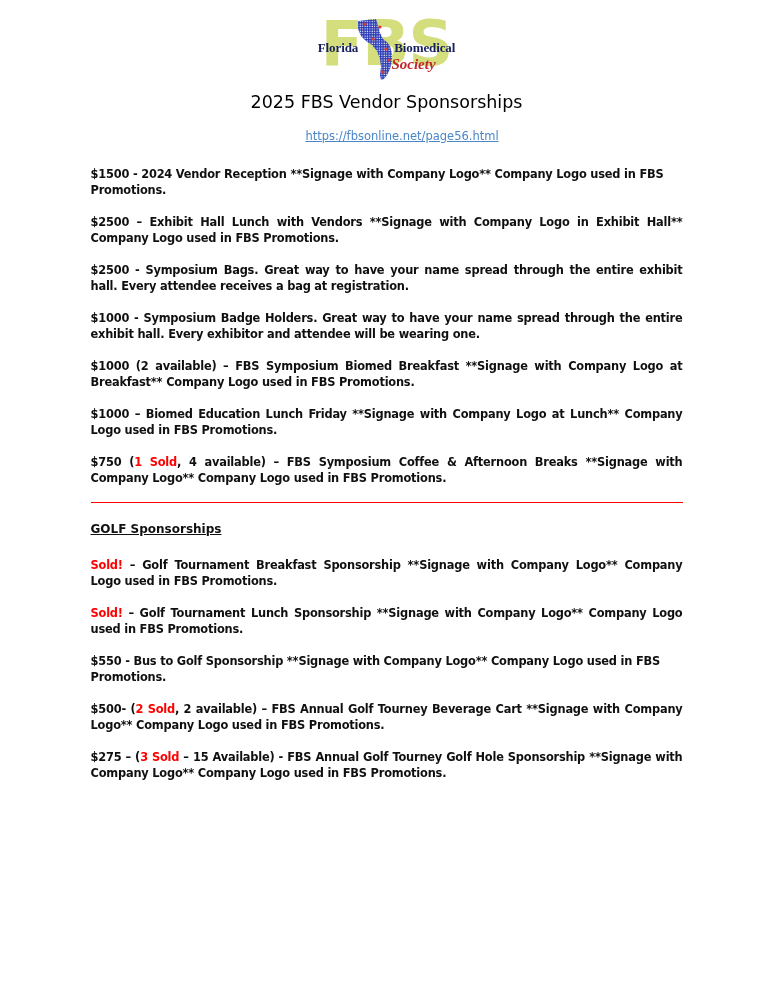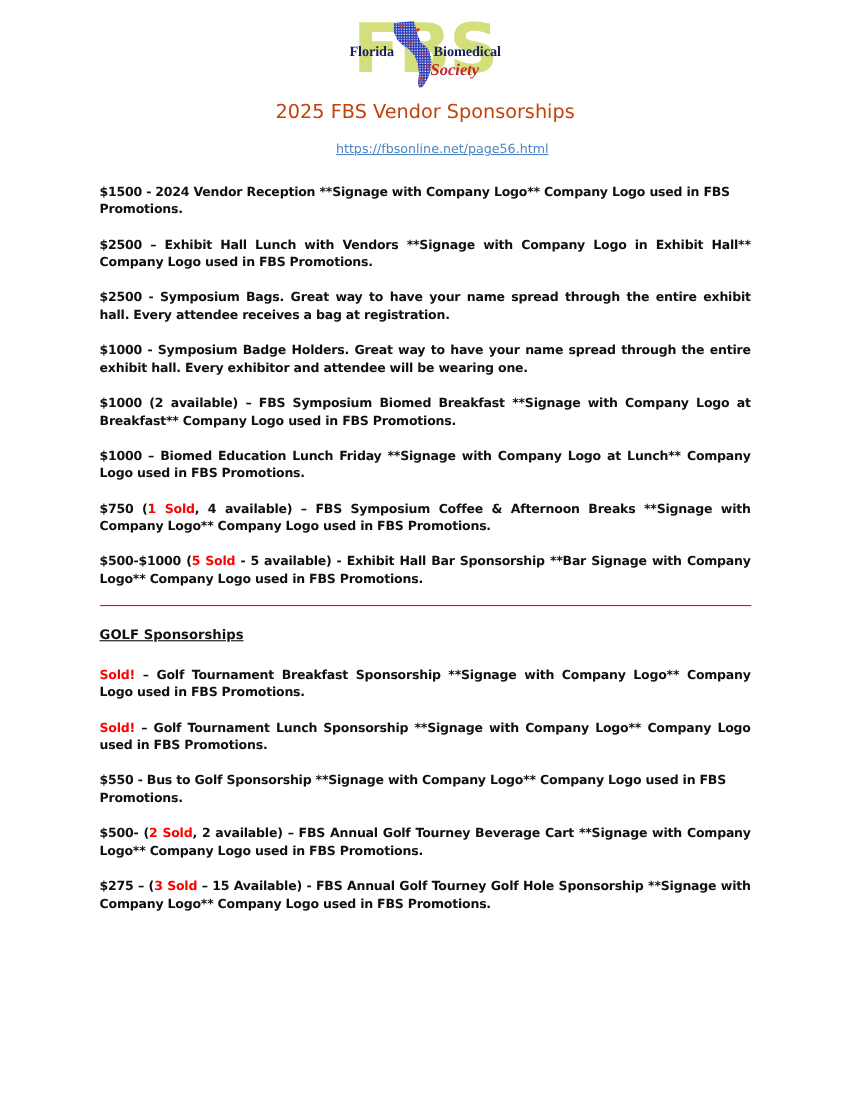--- a/index.html
+++ b/index.html
@@ -83,21 +83,21 @@
     font-weight: bold;
     font-size: 15px;
     color: #c0262b;
   }
 
   .doc-title {
     text-align: center;
     font-family: "DejaVu Sans", sans-serif;
     font-size: 17.5px;
     font-weight: normal;
-    color: #c2410c;
+    color: #000000;
     margin: 6px 0 0 0;
     line-height: 22px;
   }
   .doc-link-wrap {
     text-align: center;
     margin-top: 13px;
     margin-left: 31px;
   }
   .doc-link {
     font-family: "DejaVu Sans", sans-serif;
@@ -182,21 +182,20 @@
   <div class="content">
 
     <div id="vendor-list">
         <p class="item nojustify"><span>$1500 - 2024 Vendor Reception **Signage with Company Logo** Company Logo used in FBS Promotions.</span></p>
         <p class="item"><span>$2500 – Exhibit Hall Lunch with Vendors **Signage with Company Logo in Exhibit Hall** Company Logo used in FBS Promotions.</span></p>
         <p class="item"><span>$2500 - Symposium Bags.  Great way to have your name spread through the entire exhibit hall.  Every attendee receives a bag at registration.</span></p>
         <p class="item"><span>$1000 - Symposium Badge Holders. Great way to have your name spread through the entire exhibit hall. Every exhibitor and attendee will be wearing one.</span></p>
         <p class="item"><span>$1000 (2 available) – FBS Symposium Biomed Breakfast **Signage with Company Logo at Breakfast** Company Logo used in FBS Promotions.</span></p>
         <p class="item"><span>$1000 – Biomed Education Lunch Friday **Signage with Company Logo at Lunch** Company Logo used in FBS Promotions.</span></p>
         <p class="item"><span>$750 (</span><span class="sold">1 Sold</span><span>, 4 available) – FBS Symposium Coffee &amp; Afternoon Breaks **Signage with Company Logo** Company Logo used in FBS Promotions.</span></p>
-        <p class="item"><span>$500-$1000 (</span><span class="sold">5 Sold</span><span> - 5 available) - Exhibit Hall Bar Sponsorship **Bar Signage with Company Logo** Company Logo used in FBS Promotions.</span></p>
       </div>
 
     <hr class="divider">
 
     <h2 class="section"><span>GOLF Sponsorships</span></h2>
 
     <div id="golf-list">
         <p class="item"><span class="sold">Sold!</span><span> – Golf Tournament Breakfast Sponsorship **Signage with Company Logo** Company Logo used in FBS Promotions.</span></p>
         <p class="item"><span class="sold">Sold!</span><span> – Golf Tournament Lunch Sponsorship **Signage with Company Logo** Company Logo used in FBS Promotions.</span></p>
         <p class="item nojustify"><span>$550 - Bus to Golf Sponsorship **Signage with Company Logo** Company Logo used in FBS Promotions.</span></p>

